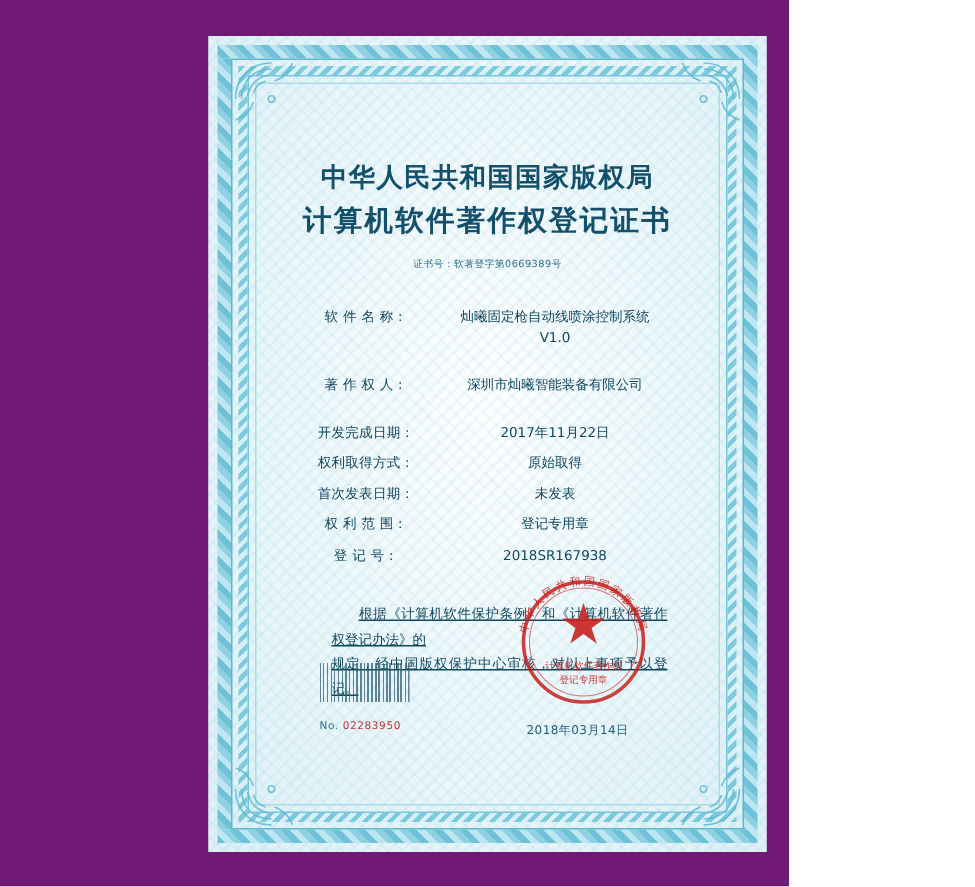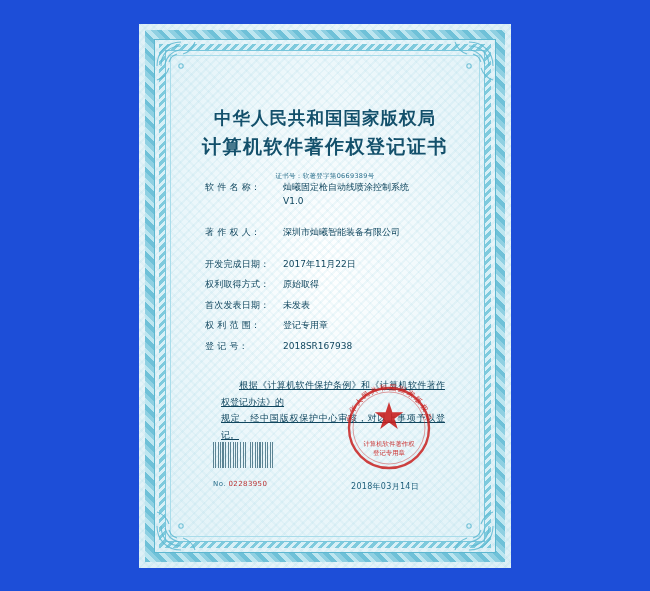--- a/index.html
+++ b/index.html
@@ -8,23 +8,23 @@
     background: #ffffff;
   }
   body {
     width: 650px;
     height: 591px;
     font-family: "DejaVu Sans", "Liberation Sans", sans-serif;
     overflow: hidden;
   }
   .page {
     position: relative;
-    width: 650px;
+    width: 526px;
     height: 591px;
-    background: #1d4ed8;
+    background: #701a75;
   }
   
   .cert {
     position: absolute;
     left: 139px;
     top: 24px;
     width: 372px;
     height: 544px;
     background: #eef8fb;
     box-sizing: border-box;
@@ -111,23 +111,24 @@
     letter-spacing: 1.5px;
   }
   .cert-no {
     text-align: center;
     margin-top: 12px;
     font-size: 6.5px;
     color: #2b6f8c;
     letter-spacing: 0.3px;
   }
   .fields {
-    margin-top: 0;
+    margin-top: 25px;
     padding-left: 30px;
     padding-right: 18px;
+    text-align: center;
   }
   .row {
     display: flex;
     align-items: flex-start;
     margin-bottom: 9px;
     font-size: 9px;
     color: #10465e;
     line-height: 1.5;
   }
   .row.tight { margin-bottom: 7px; }

